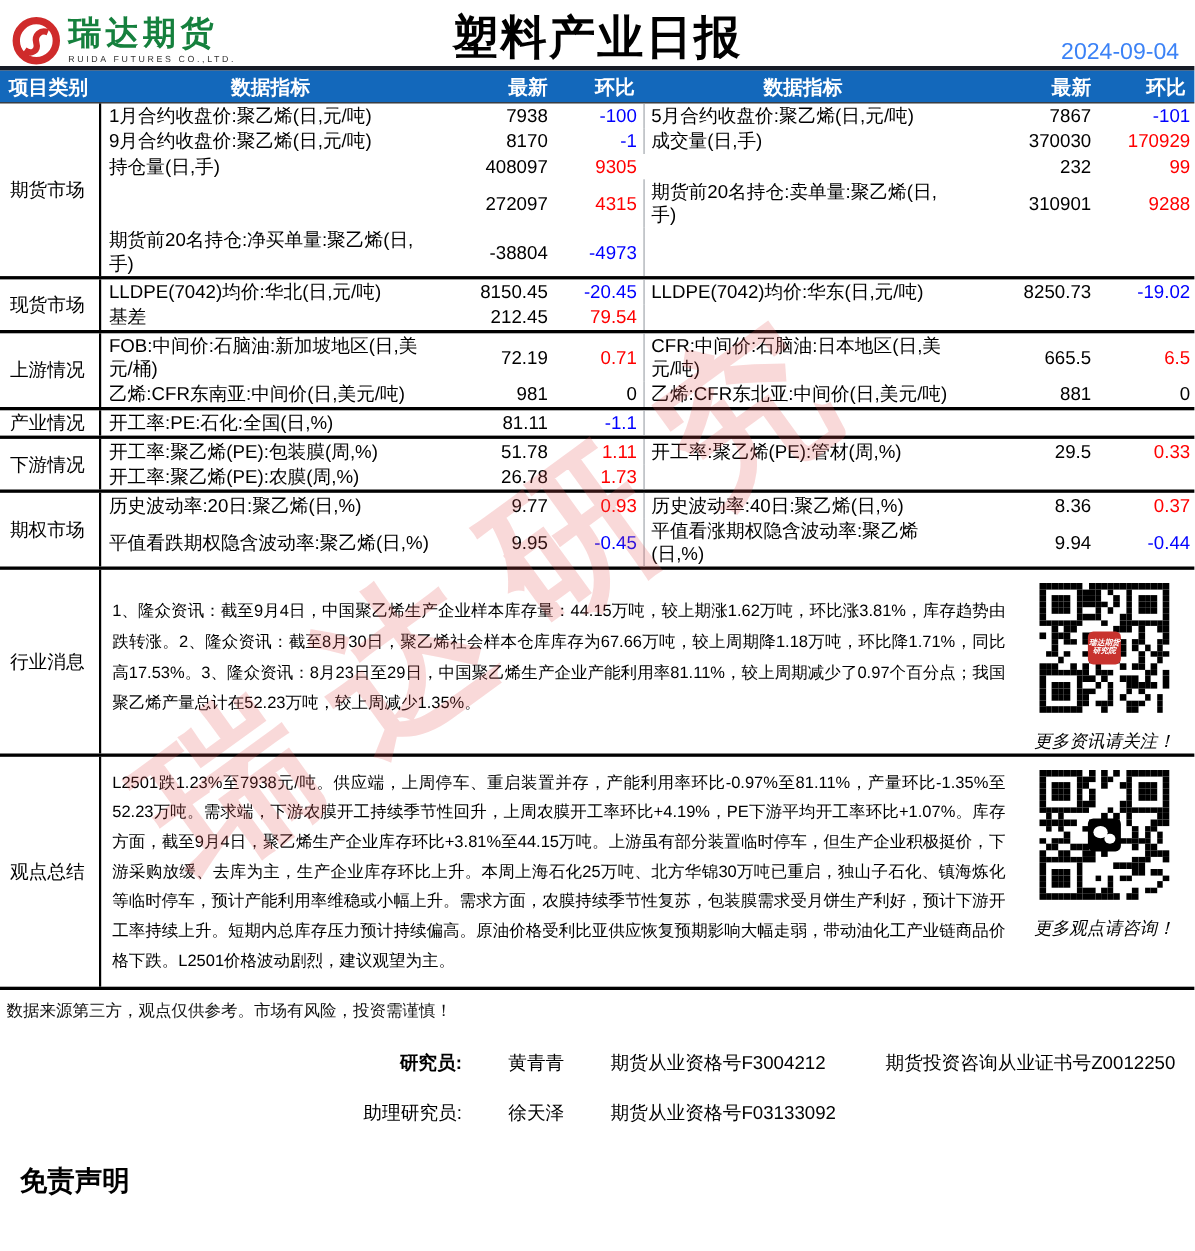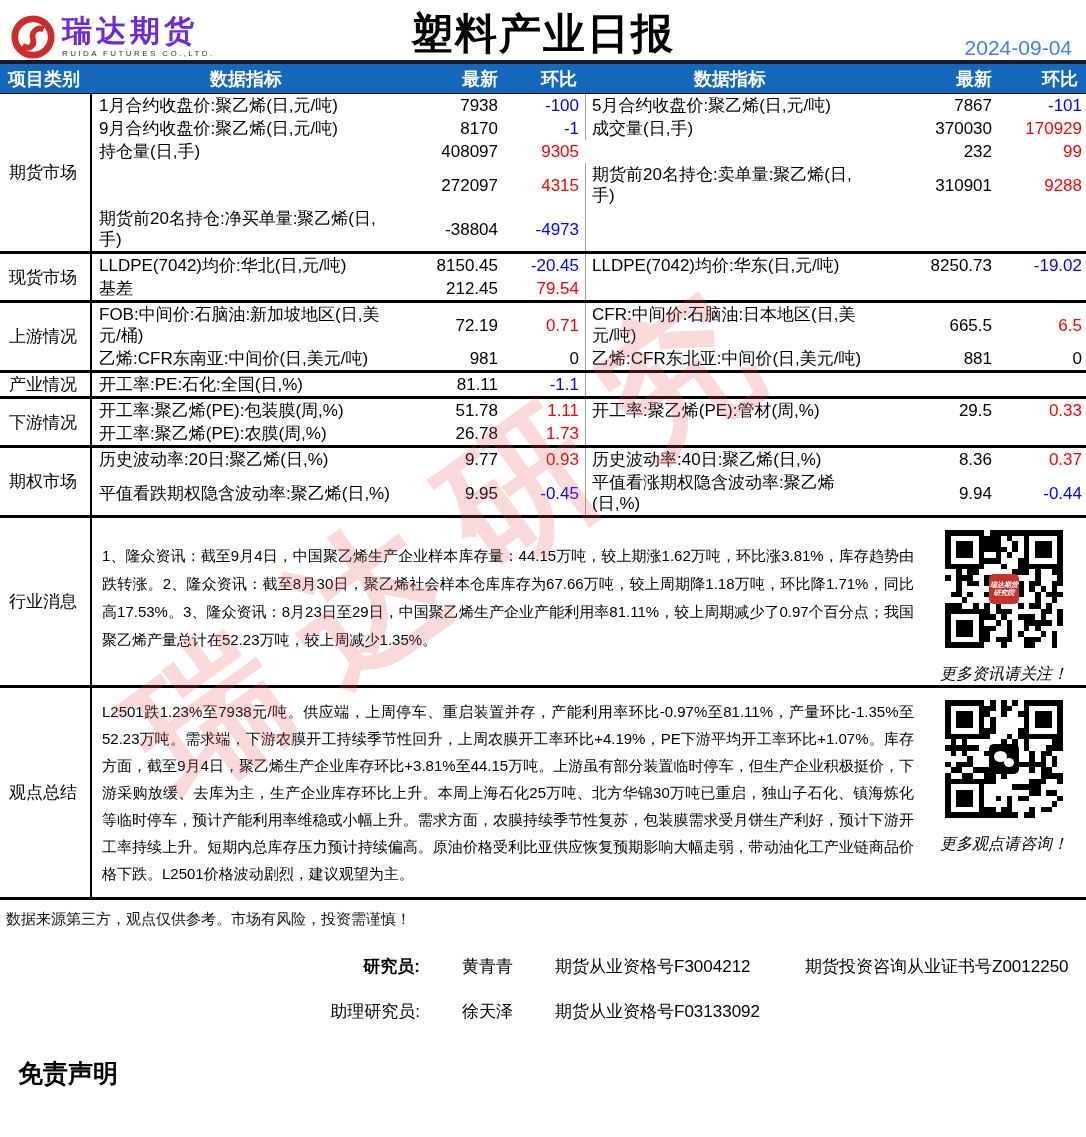--- a/index.html
+++ b/index.html
@@ -4,21 +4,21 @@
 <style>
   * { margin:0; padding:0; box-sizing:border-box; }
   body { background:#ffffff; font-family:"Liberation Sans","DejaVu Sans",sans-serif; }
   .page { width:1086px; height:1137px; position:relative; overflow:hidden; background:#fff; margin:0 auto; }
 
   
   .masthead { position:relative; height:64px; border-bottom:4px solid #161b26; }
   .brand { position:absolute; left:10px; top:14px; display:flex; align-items:flex-start; }
   .brand svg { width:46px; height:46px; margin-right:6px; }
   .brand-text { display:flex; flex-direction:column; }
-  .brand-cn { font-size:30px; font-weight:bold; color:#6d28d9; letter-spacing:4px; line-height:34px; }
+  .brand-cn { font-size:30px; font-weight:bold; color:#15803d; letter-spacing:4px; line-height:34px; }
   .brand-en { font-size:8px; color:#333; letter-spacing:2.4px; margin-top:1px; }
   .doc-title { position:absolute; left:0; right:0; top:6px; text-align:center; font-size:42px; font-weight:bold; color:#000; letter-spacing:2px; }
   .doc-date { position:absolute; right:14px; top:36px; font-size:21px; color:#3b82f6; }
 
   
   .grid-cols { display:grid; grid-template-columns:92px 308px 106px 79px 290px 125px 86px; }
   .thead { background:#1368bb; color:#fff; font-weight:bold; font-size:18px; height:29px; align-items:center; }
   .thead > div { display:flex; align-items:center; height:100%; }
   .th-cat { padding-left:8px; }
   .th-ind { justify-content:center; }

